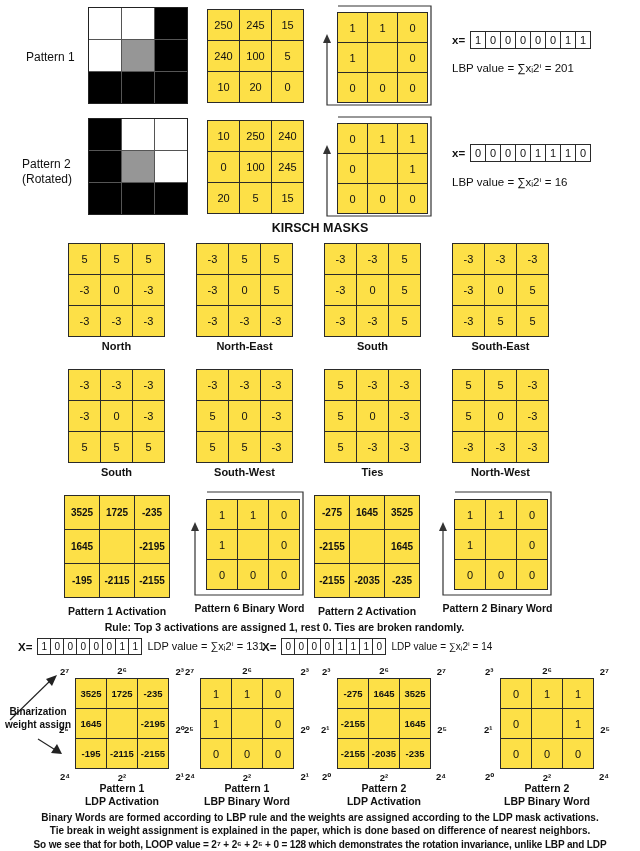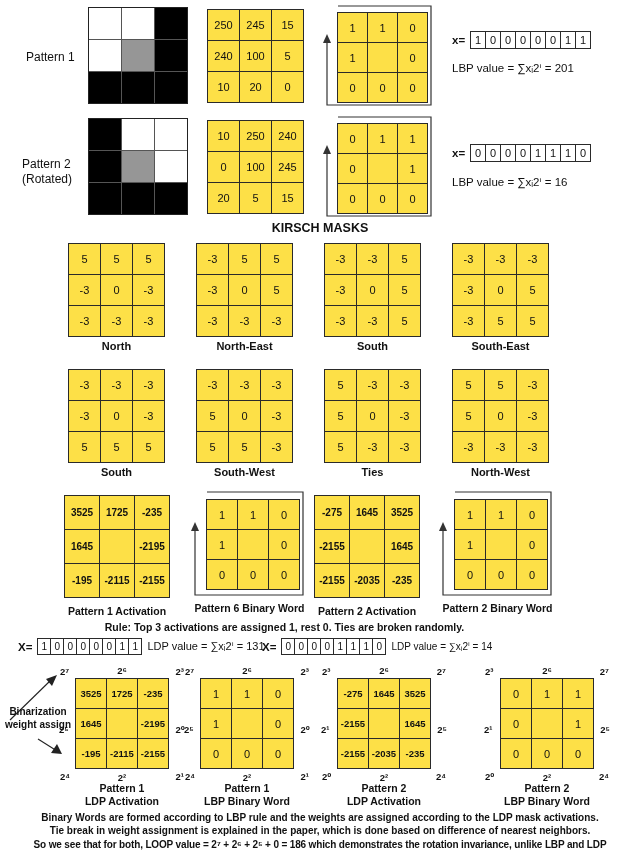--- a/index.html
+++ b/index.html
@@ -520,13 +520,13 @@
       </div>
   </div>
   <div class="pg-label">
     <div>Pattern 2</div>
     <div>LBP Binary Word</div>
   </div>
 </div>
 
 <div class="footer-line" style="top:812px;font-size:10px">Binary Words are formed according to LBP rule and the weights are assigned according to the LDP mask activations.</div>
 <div class="footer-line" style="top:825px;font-size:10px">Tie break in weight assignment is explained in the paper, which is done based on difference of nearest neighbors.</div>
-<div class="footer-line" style="top:839px;font-size:10px;letter-spacing:-0.15px">So we see that for both, LOOP value = 2⁷ + 2⁶ + 2⁵ + 0 = 186 which demonstrates the rotation invariance, unlike LBP and LDP</div>
+<div class="footer-line" style="top:839px;font-size:10px;letter-spacing:-0.15px">So we see that for both, LOOP value = 2⁷ + 2⁶ + 2⁵ + 0 = 128 which demonstrates the rotation invariance, unlike LBP and LDP</div>
 
 </body></html>

